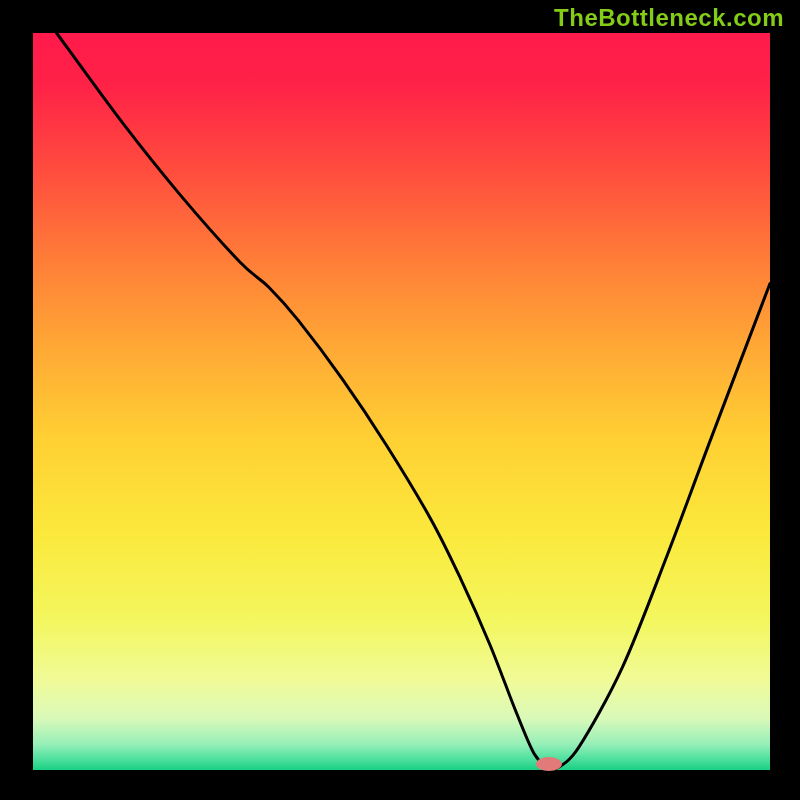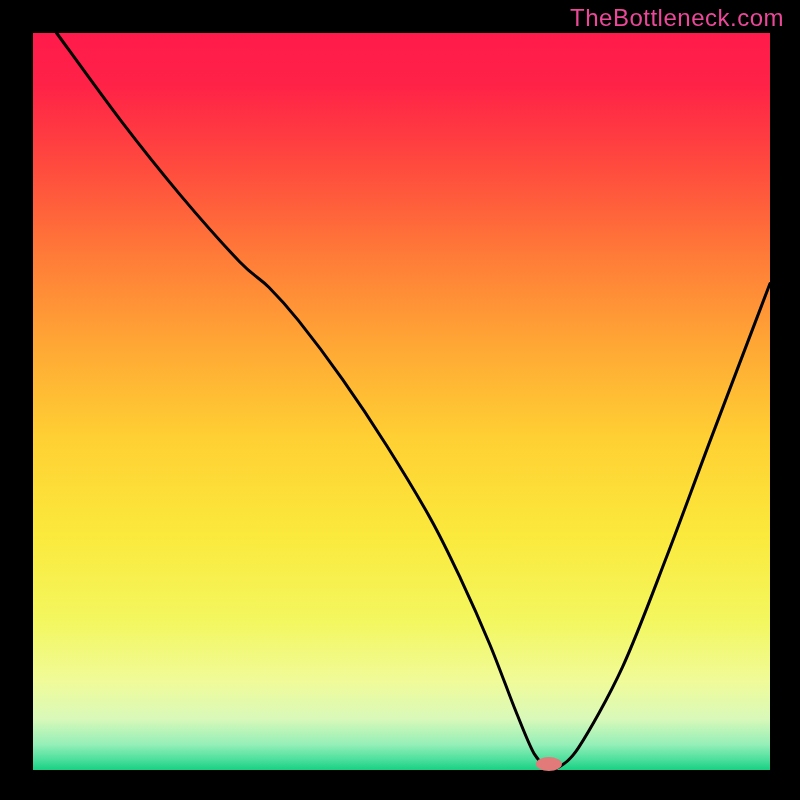--- a/index.html
+++ b/index.html
@@ -13,23 +13,23 @@
   }
   .chart-container {
     position: relative;
     width: 800px;
     height: 800px;
   }
   .watermark {
     position: absolute;
     top: 4px;
     right: 16px;
-    color: #ec4899;
+    color: #84cc16;
     font-size: 24px;
-    font-weight: 400;
+    font-weight: 700;
     letter-spacing: 0.5px;
     z-index: 5;
   }
   svg.plot {
     position: absolute;
     left: 0;
     top: 0;
     width: 800px;
     height: 800px;
   }

